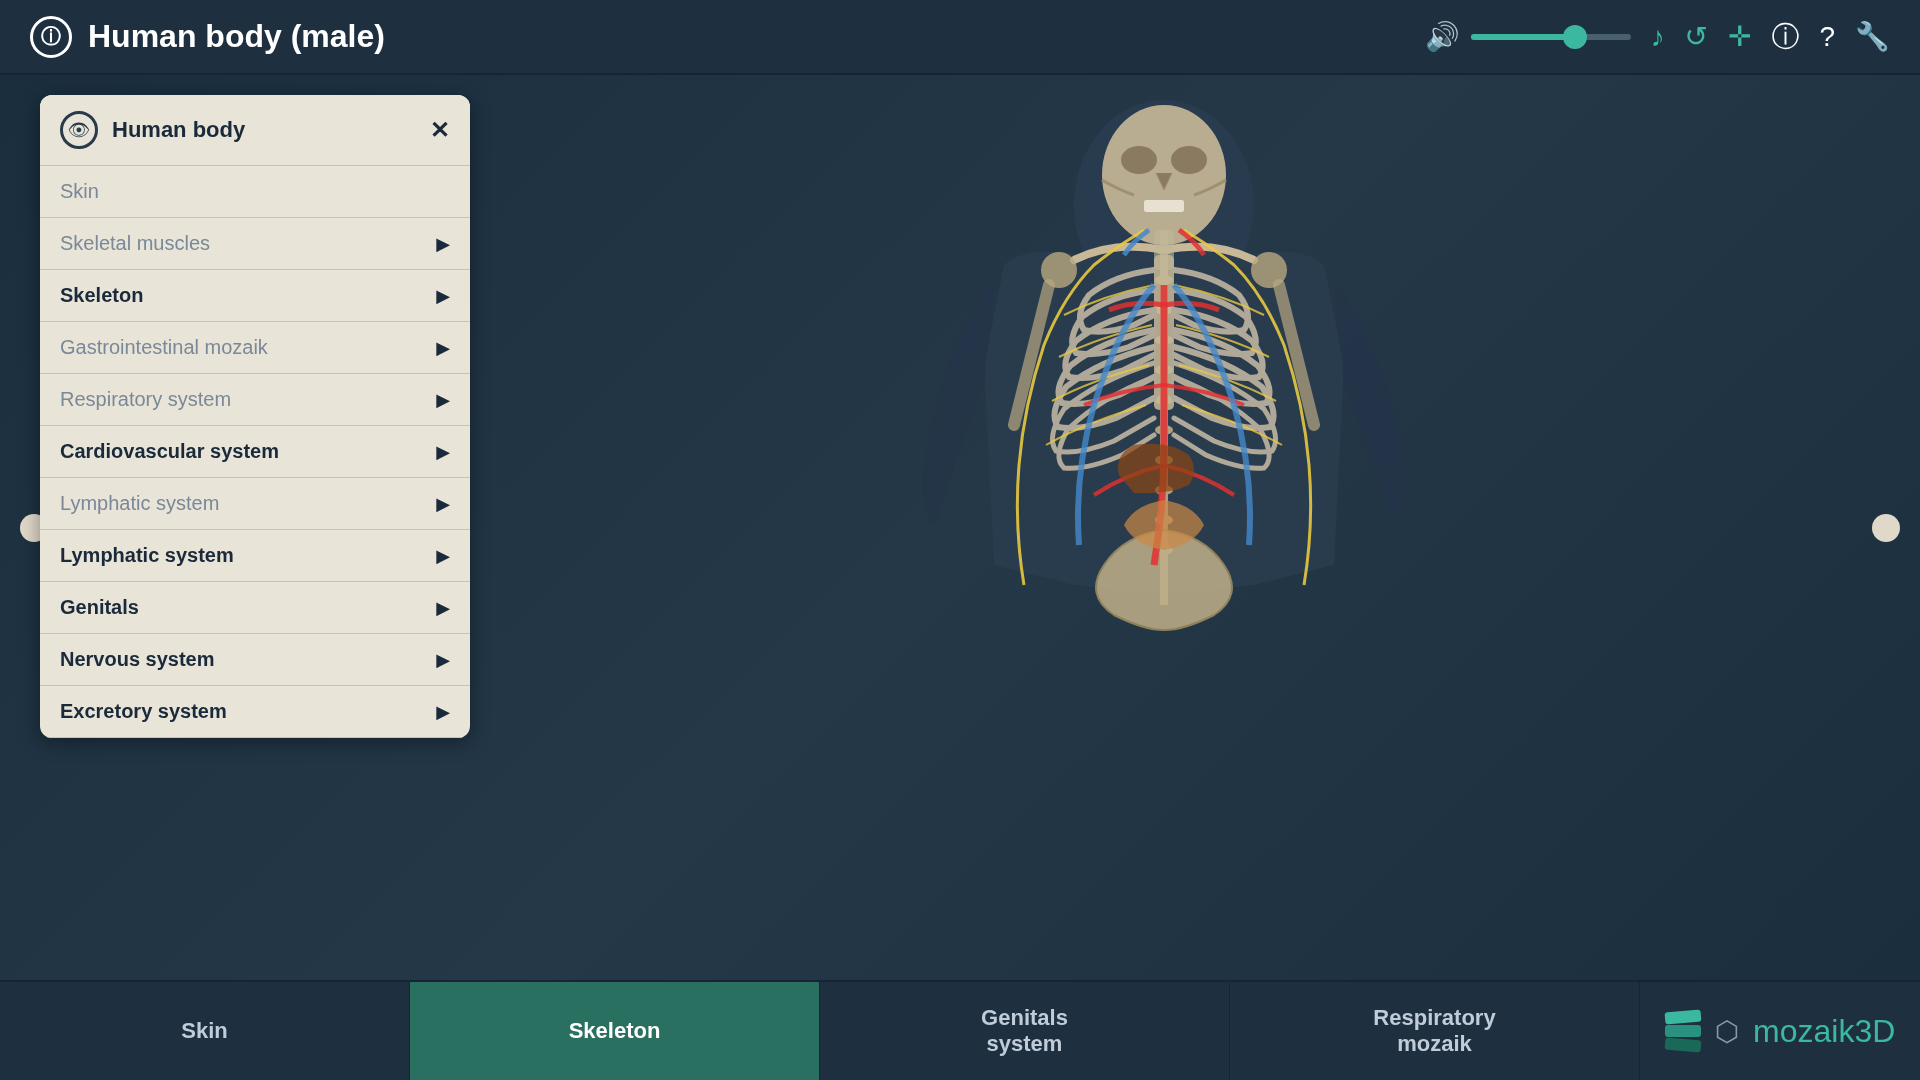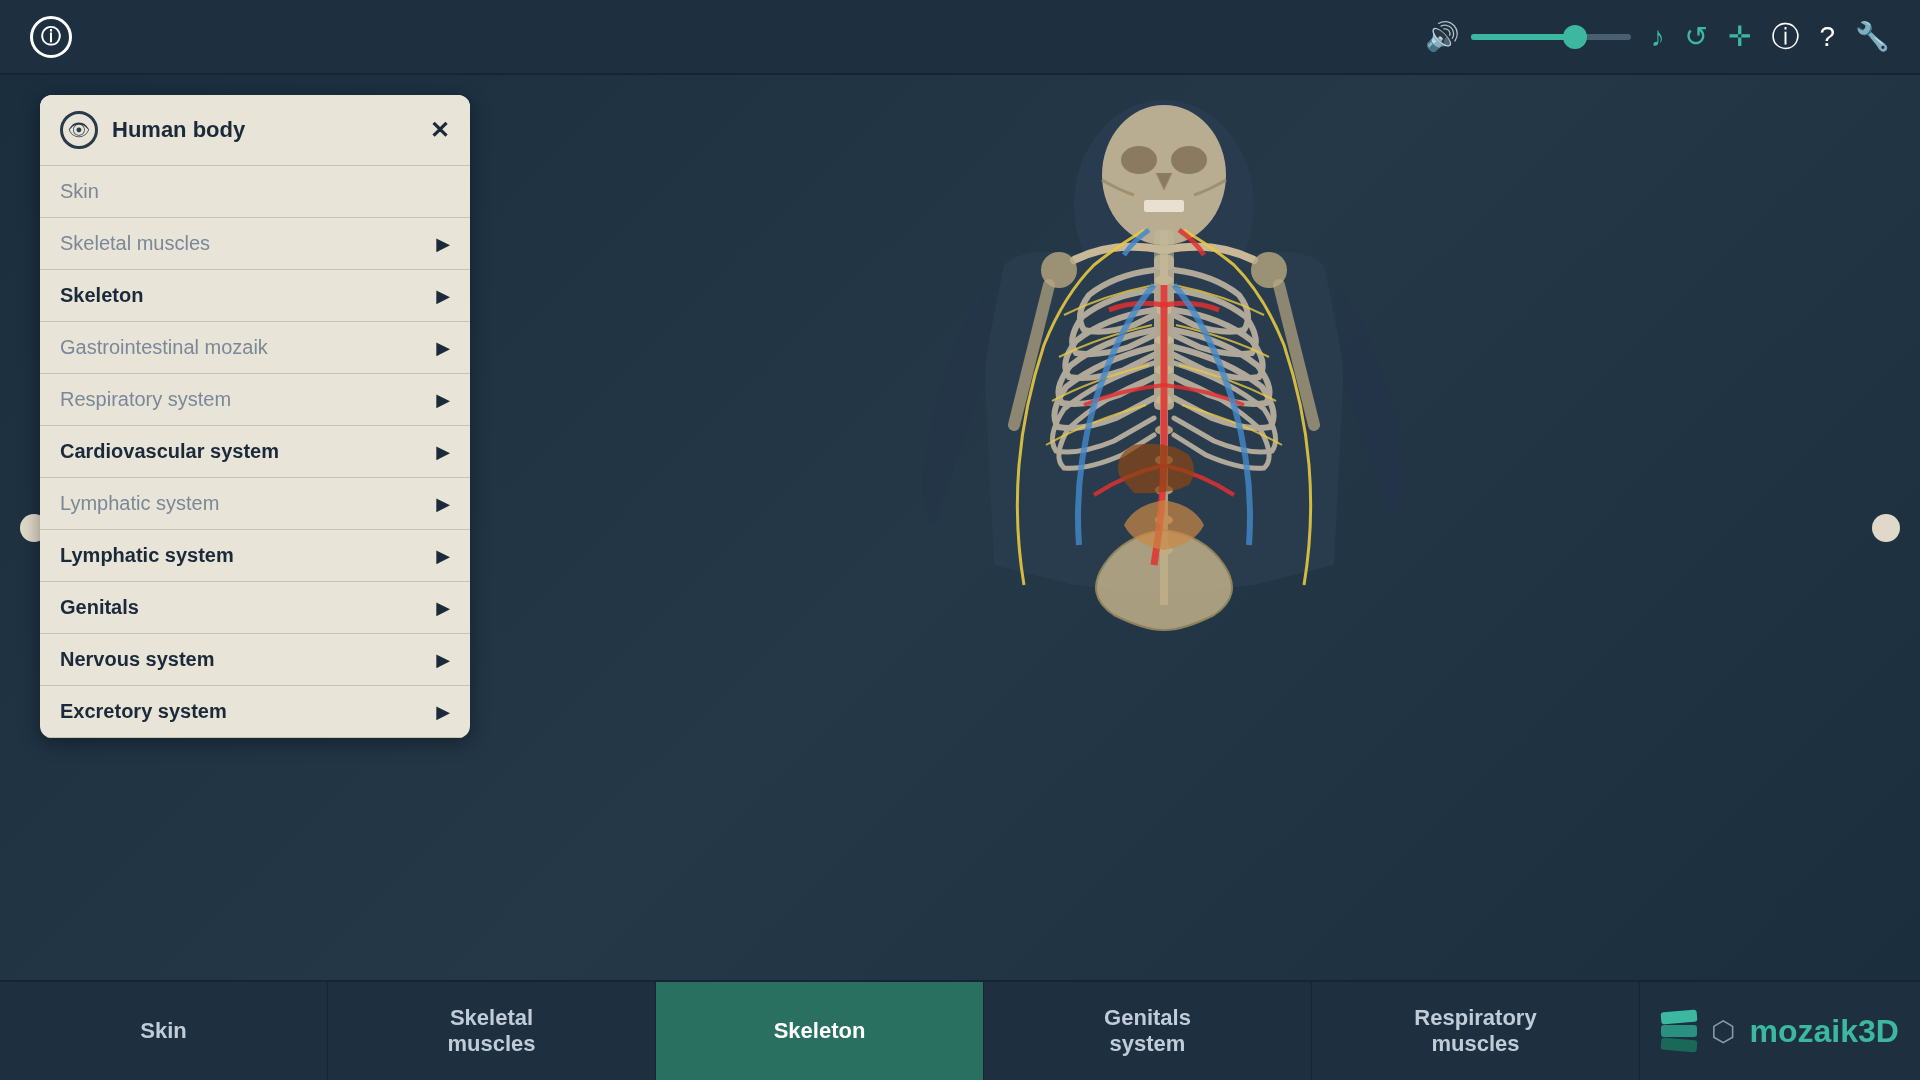--- a/index.html
+++ b/index.html
@@ -224,21 +224,21 @@
     .brand-layer {
       width: 36px;
       height: 12px;
       border-radius: 3px;
     }
     .brand-layer-top { background: #3db8a0; transform: rotate(-5deg); }
     .brand-layer-mid { background: #2a9080; }
     .brand-layer-bot { background: #1a6858; transform: rotate(5deg); }
     #brand-text {
       font-size: 32px;
-      font-weight: bold;
+      font-weight: normal;
       color: #ffffff;
     }
     #brand-text span {
       color: #3db8a0;
     }
 
     
     .body-illustration {
       position: absolute;
       top: 10px;
@@ -247,20 +247,21 @@
     }
   </style>
 </head>
 <body>
 
 <div id="header">
   <div id="header-left">
     <div class="header-icon-circle">
       <span>ⓘ</span>
     </div>
+    <div id="header-title">Human body (male)</div>
   </div>
   <div id="header-right">
     <div id="volume-container">
       <span class="header-tool-icon">🔊</span>
       <div id="volume-slider-track">
         <div id="volume-slider-fill"></div>
         <div id="volume-slider-thumb"></div>
       </div>
     </div>
     <span class="header-tool-icon">♪</span>
@@ -439,27 +440,25 @@
         </div>
       </div>
   </div>
 
 </div>
 
 <div id="bottom-bar">
   <div id="bottom-tabs-container" style="display:flex;flex:1;align-items:stretch;">
 
   <div class="bottom-tab" style="white-space: pre-line;">Skin</div>
-      <div class="bottom-tab" style="white-space: pre-line;">Skeletal
-muscles</div>
       <div class="bottom-tab active" style="white-space: pre-line;">Skeleton</div>
       <div class="bottom-tab" style="white-space: pre-line;">Genitals
 system</div>
       <div class="bottom-tab" style="white-space: pre-line;">Respiratory
-muscles</div>
+mozaik</div>
     </div>
   <div id="bottom-brand">
     <div id="brand-logo">
       <div class="brand-layer brand-layer-top"></div>
       <div class="brand-layer brand-layer-mid"></div>
       <div class="brand-layer brand-layer-bot"></div>
     </div>
 
     <div style="color:#8899aa;font-size:28px;">⬡</div>
     <div id="brand-text">

